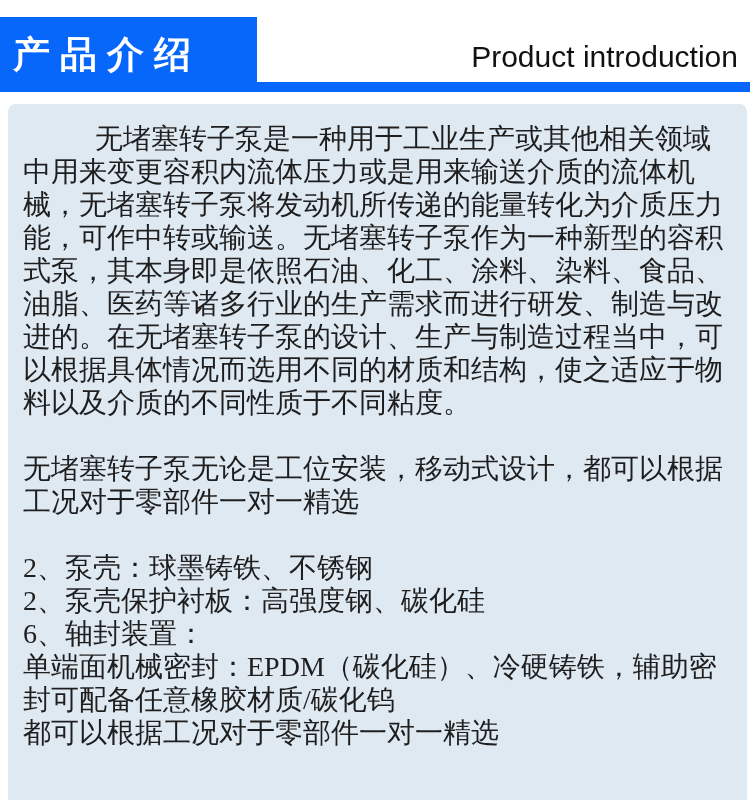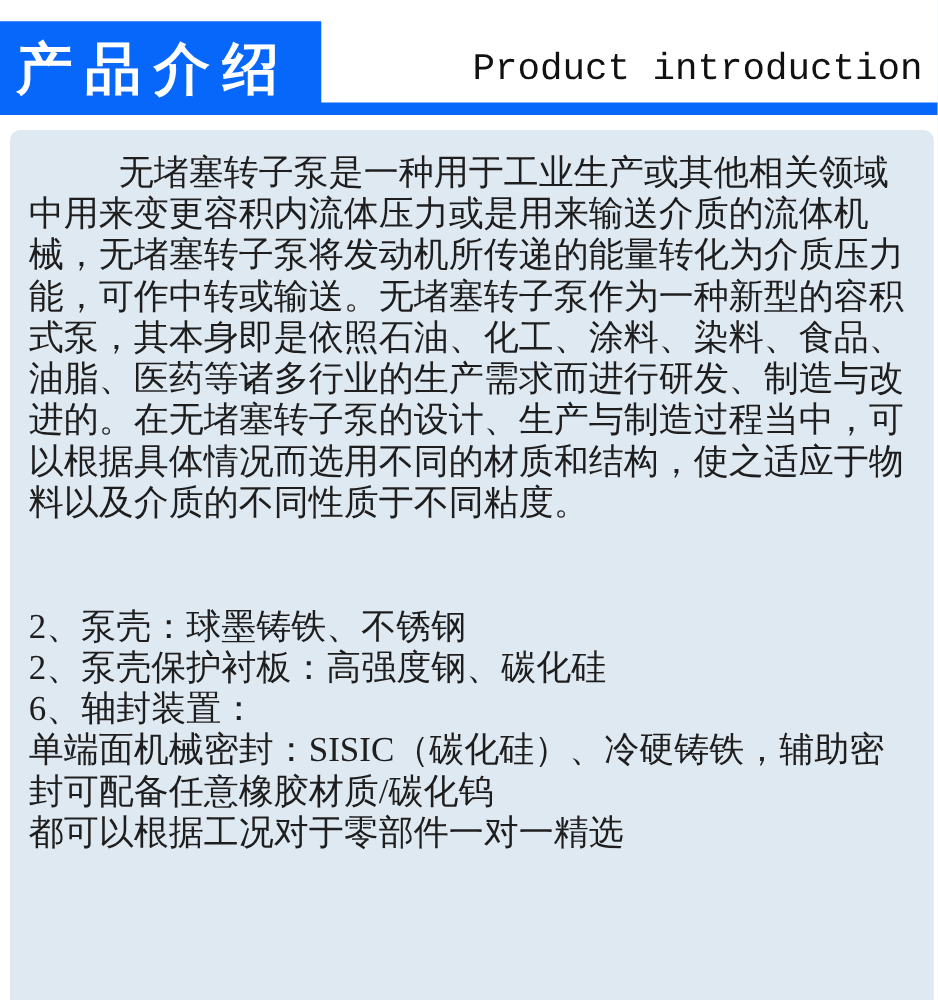--- a/index.html
+++ b/index.html
@@ -18,27 +18,27 @@
     background: var(--accent, #0767fb);
   }
   .title-box {
     position: absolute; left: 0; top: 17px; width: 257px; height: 75px;
     background: var(--accent, #0767fb);
     display: flex; align-items: center;
     box-sizing: border-box; padding-left: 13px;
   }
   .title-cn {
     font-family: "Liberation Sans", "DejaVu Sans", sans-serif;
-    font-weight: bold; font-size: 45px; line-height: 1;
+    font-weight: bold; font-size: 37px; line-height: 1;
     color: var(--title_cn_color, #ffffff);
     letter-spacing: 10px; white-space: nowrap;
   }
   .title-en {
     position: absolute; right: 12px; top: 40px;
-    font-family: Liberation Mono, monospace;
+    font-family: Liberation Sans, sans-serif;
     font-size: 30px; line-height: 1.1;
     color: var(--title_en_color, #111111);
     white-space: nowrap;
   }
   
   .panel {
     position: absolute; left: 8px; right: 3px; top: 104px; bottom: 0;
     background: var(--panel_bg, #dfe9f2);
     border-radius: 8px 8px 0 0;
     box-sizing: border-box;
@@ -62,23 +62,24 @@
       <span class="title-cn">产品介绍</span>
     </div>
     <div class="title-en">Product introduction</div>
   </div>
 
   <div class="panel">
     <p class="para indent">无堵塞转子泵是一种用于工业生产或其他相关领域中用来变更容积内流体压力或是用来输送介质的流体机械，无堵塞转子泵将发动机所传递的能量转化为介质压力能，可作中转或输送。无堵塞转子泵作为一种新型的容积式泵，其本身即是依照石油、化工、涂料、染料、食品、油脂、医药等诸多行业的生产需求而进行研发、制造与改进的。在无堵塞转子泵的设计、生产与制造过程当中，可以根据具体情况而选用不同的材质和结构，使之适应于物料以及介质的不同性质于不同粘度。</p>
 
     <div class="gap"></div>
 
+    <p class="para">无堵塞转子泵无论是工位安装，移动式设计，都可以根据工况对于零部件一对一精选</p>
 
     <div class="gap"></div>
 
     <div class="spec">2、泵壳：球墨铸铁、不锈钢</div>
     <div class="spec">2、泵壳保护衬板：高强度钢、碳化硅</div>
     <div class="spec">6、轴封装置：</div>
-    <div class="spec">单端面机械密封：SISIC（碳化硅）、冷硬铸铁，辅助密封可配备任意橡胶材质/碳化钨</div>
+    <div class="spec">单端面机械密封：EPDM（碳化硅）、冷硬铸铁，辅助密封可配备任意橡胶材质/碳化钨</div>
     <div class="spec">都可以根据工况对于零部件一对一精选</div>
   </div>
 
 </div>
 
 </body></html>

